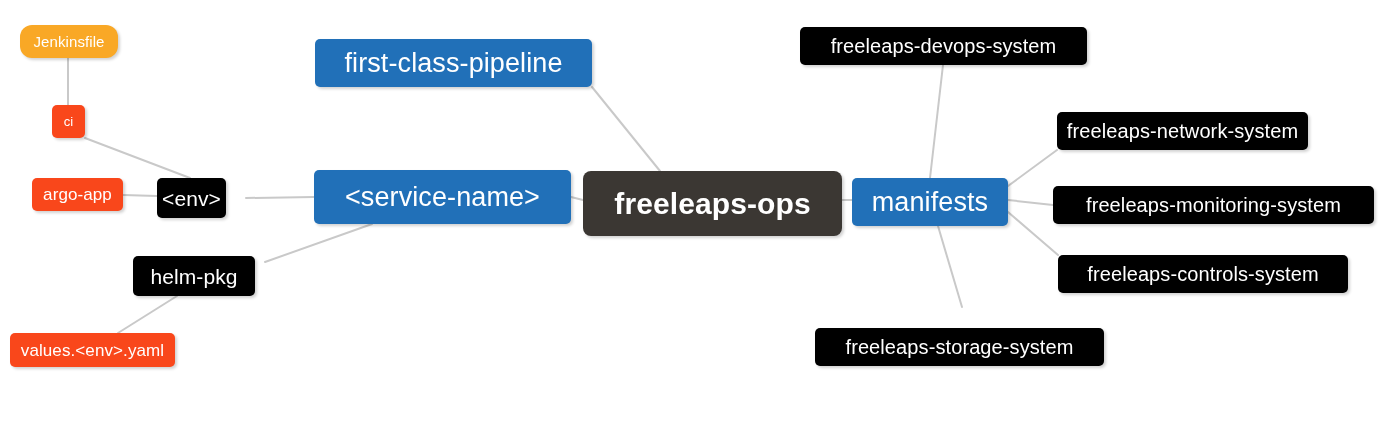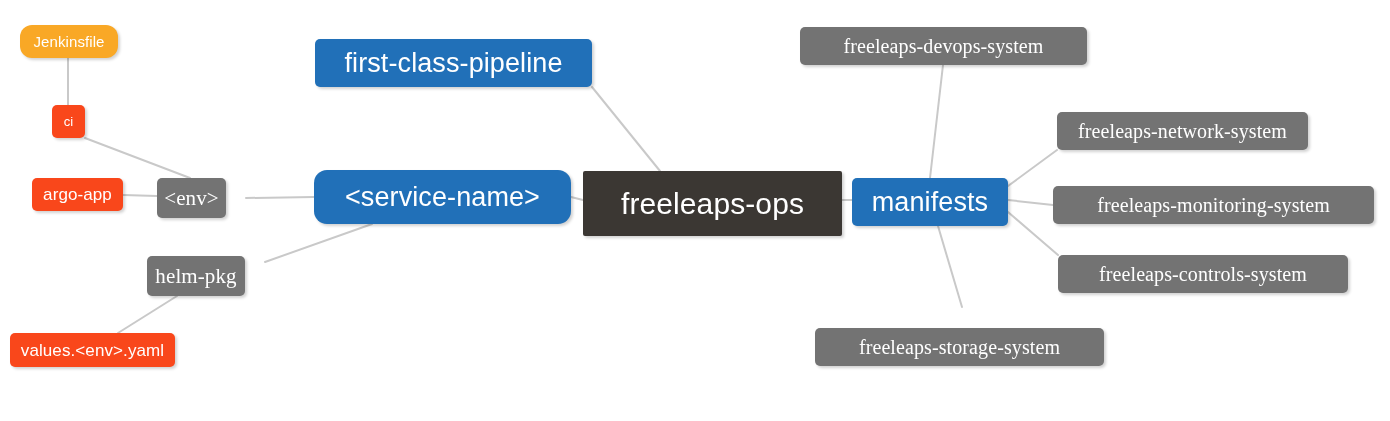--- a/index.html
+++ b/index.html
@@ -37,24 +37,25 @@
     border-radius: 5px;
     color: #ffffff;
     white-space: nowrap;
     letter-spacing: 0.1px;
     box-shadow: 2px 2px 3px rgba(0,0,0,0.18);
     line-height: 1;
     padding: 0 12px;
   }
   .node-root {
     background: #3b3733;
-    border-radius: 2px;
+    border-radius: 8px;
+    font-weight: bold;
   }
   .node-blue   { background: #2170b8; }
-  .node-green  { background: #737373; font-family: Liberation Serif, serif; }
+  .node-green  { background: #000000; }
   .node-orange { background: #f9a826; border-radius: 12px; }
   .node-red    { background: #f9471b; }
 </style>
 </head>
 <body>
 
 <div id="mindmap">
   <svg id="edge-layer" viewBox="0 0 1390 421" width="1390" height="421">
       <line x1="592" y1="87" x2="660" y2="171" stroke="#c9c9c9" stroke-width="2" stroke-linecap="round"></line>
       <line x1="571" y1="197" x2="583" y2="200" stroke="#c9c9c9" stroke-width="2" stroke-linecap="round"></line>
@@ -67,33 +68,33 @@
       <line x1="118" y1="333" x2="177" y2="296" stroke="#c9c9c9" stroke-width="2" stroke-linecap="round"></line>
       <line x1="930" y1="178" x2="943" y2="65" stroke="#c9c9c9" stroke-width="2" stroke-linecap="round"></line>
       <line x1="1008" y1="186" x2="1057" y2="150" stroke="#c9c9c9" stroke-width="2" stroke-linecap="round"></line>
       <line x1="1008" y1="200" x2="1053" y2="205" stroke="#c9c9c9" stroke-width="2" stroke-linecap="round"></line>
       <line x1="1008" y1="212" x2="1058" y2="255" stroke="#c9c9c9" stroke-width="2" stroke-linecap="round"></line>
       <line x1="938" y1="226" x2="962" y2="307" stroke="#c9c9c9" stroke-width="2" stroke-linecap="round"></line>
     </svg>
 <div class="node node-root" style="left: 583px; top: 171px; width: 259px; height: 65px; font-size: 30px;">
       <span>freeleaps-ops</span>
     </div>
-    <div class="node node-blue" style="left: 314px; top: 170px; width: 257px; height: 54px; font-size: 27px; border-radius: 13px;">
+    <div class="node node-blue" style="left: 314px; top: 170px; width: 257px; height: 54px; font-size: 27px;">
       <span>&lt;service-name&gt;</span>
     </div>
     <div class="node node-blue" style="left: 315px; top: 39px; width: 277px; height: 48px; font-size: 27px;">
       <span>first-class-pipeline</span>
     </div>
     <div class="node node-blue" style="left: 852px; top: 178px; width: 156px; height: 48px; font-size: 27px;">
       <span>manifests</span>
     </div>
     <div class="node node-green" style="left: 157px; top: 178px; width: 69px; height: 40px; font-size: 21px;">
       <span>&lt;env&gt;</span>
     </div>
-    <div class="node node-green" style="left: 147px; top: 256px; width: 98px; height: 40px; font-size: 21px;">
+    <div class="node node-green" style="left: 133px; top: 256px; width: 122px; height: 40px; font-size: 21px;">
       <span>helm-pkg</span>
     </div>
     <div class="node node-orange" style="left: 20px; top: 25px; width: 98px; height: 33px; font-size: 15px;">
       <span>Jenkinsfile</span>
     </div>
     <div class="node node-red" style="left: 52px; top: 105px; width: 33px; height: 33px; font-size: 13px;">
       <span>ci</span>
     </div>
     <div class="node node-red" style="left: 32px; top: 178px; width: 91px; height: 33px; font-size: 17px;">
       <span>argo-app</span>

